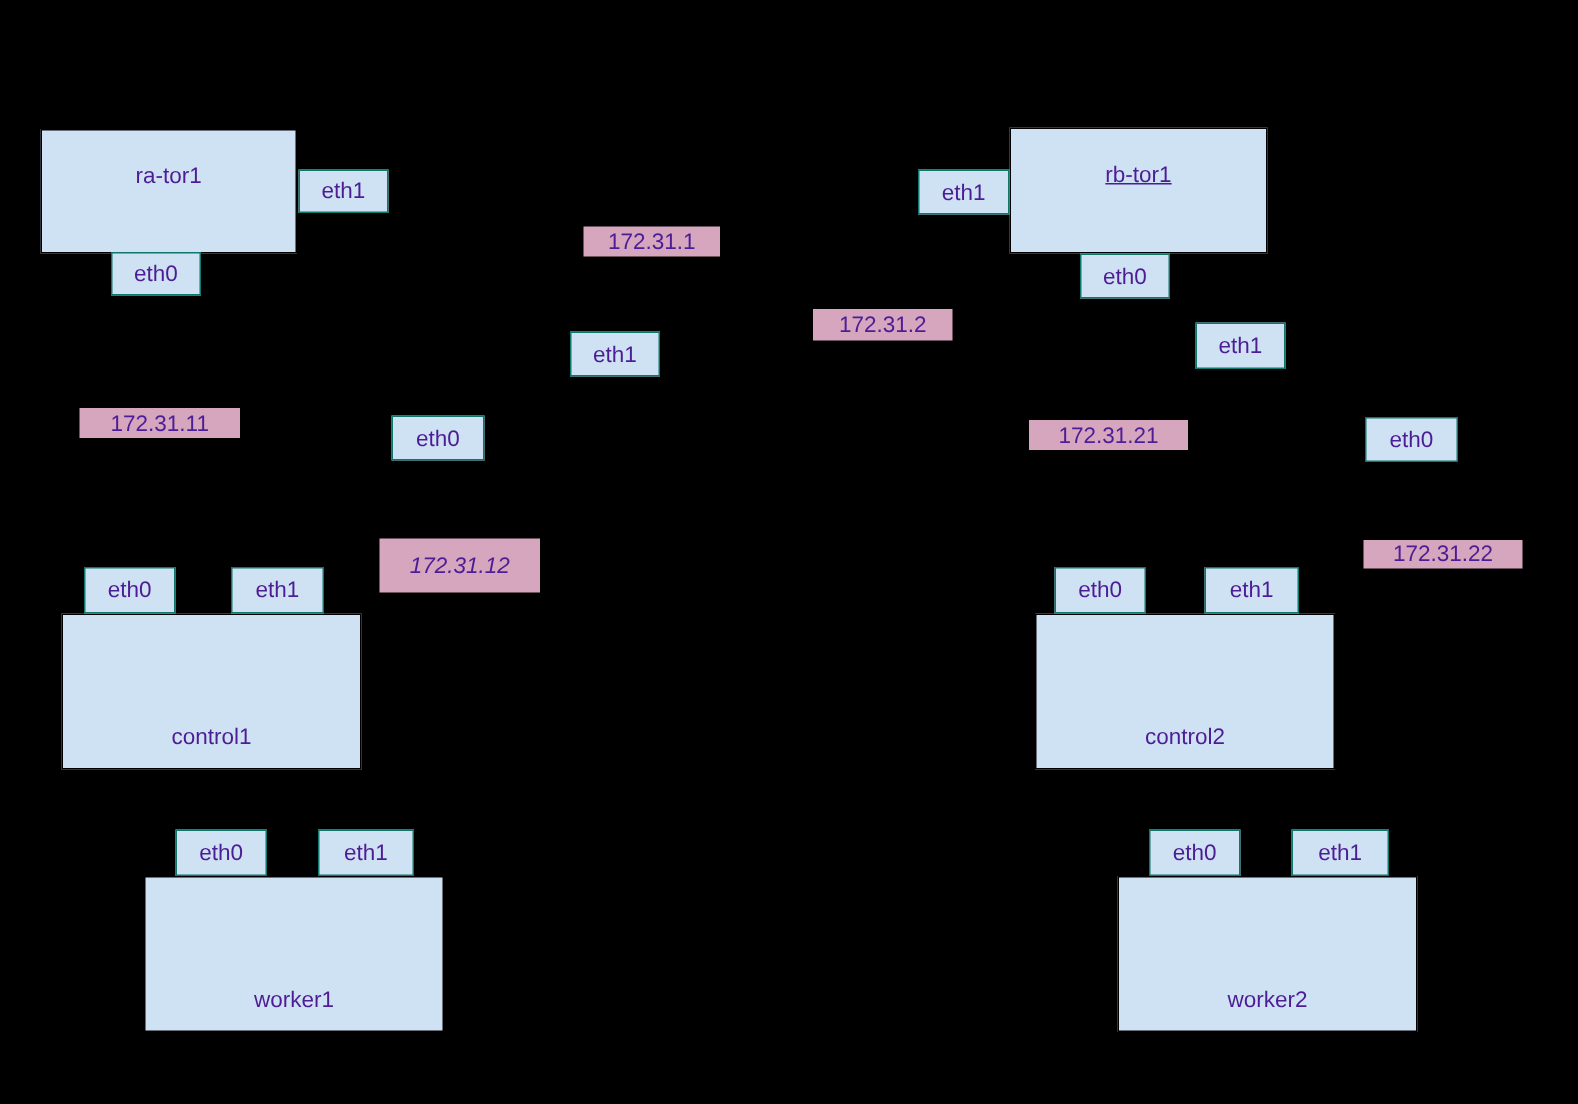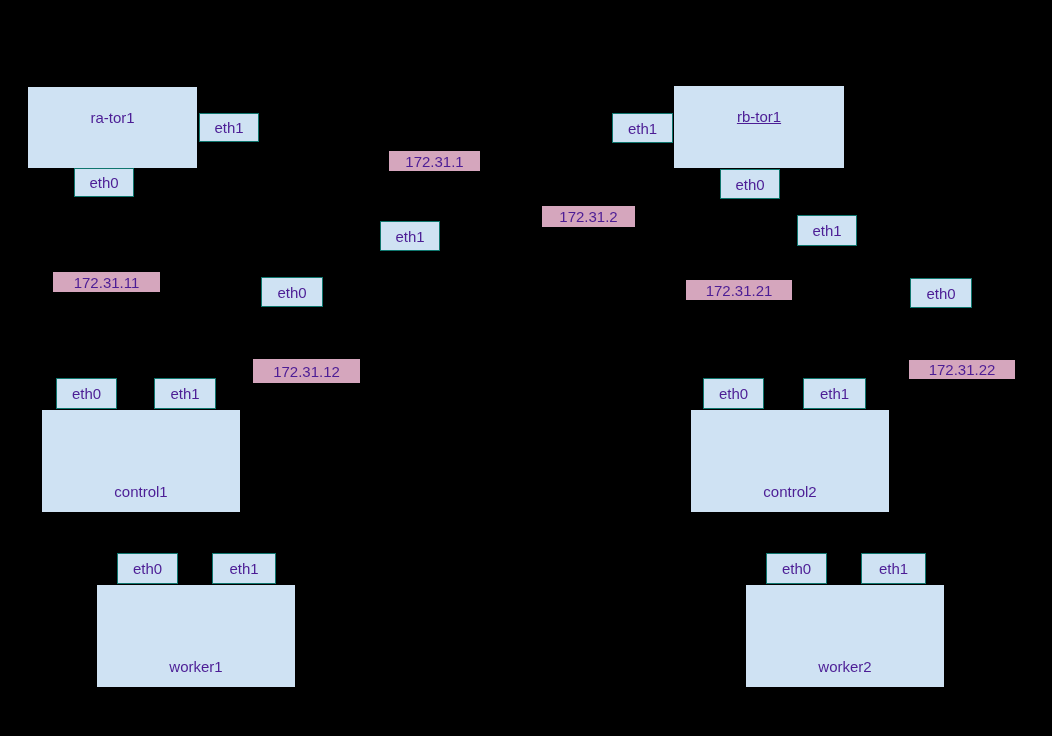--- a/index.html
+++ b/index.html
@@ -68,21 +68,21 @@
   #iface-control2-eth0 { left: 703px; top: 378px; width: 61px; height: 31px; }
   #iface-control2-eth1 { left: 803px; top: 378px; width: 63px; height: 31px; }
   #iface-worker1-eth0  { left: 117px; top: 553px; width: 61px; height: 31px; }
   #iface-worker1-eth1  { left: 212px; top: 553px; width: 64px; height: 31px; }
   #iface-worker2-eth0  { left: 766px; top: 553px; width: 61px; height: 31px; }
   #iface-worker2-eth1  { left: 861px; top: 553px; width: 65px; height: 31px; }
 
   #ip-net1  { left: 389px; top: 103px; width: 91px;  height: 20px; margin-top: 48px; }
   #ip-net2  { left: 518px; top: 206px; width: 93px;  height: 21px; margin-left: 24px; }
   #ip-net11 { left: 53px;  top: 272px; width: 107px; height: 20px; }
-  #ip-net12 { left: 253px; top: 359px; width: 107px; height: 24px; }
+  #ip-net12 { left: 253px; top: 359px; width: 107px; height: 36px; font-style: italic; }
   #ip-net21 { left: 686px; top: 280px; width: 106px; height: 20px; text-align: right; }
   #ip-net22 { left: 909px; top: 360px; width: 106px; height: 19px; }
 </style>
 </head>
 <body>
 
 <div id="canvas">
 
   <div id="node-ra-tor1" class="node label-top">
     <span>ra-tor1</span>

